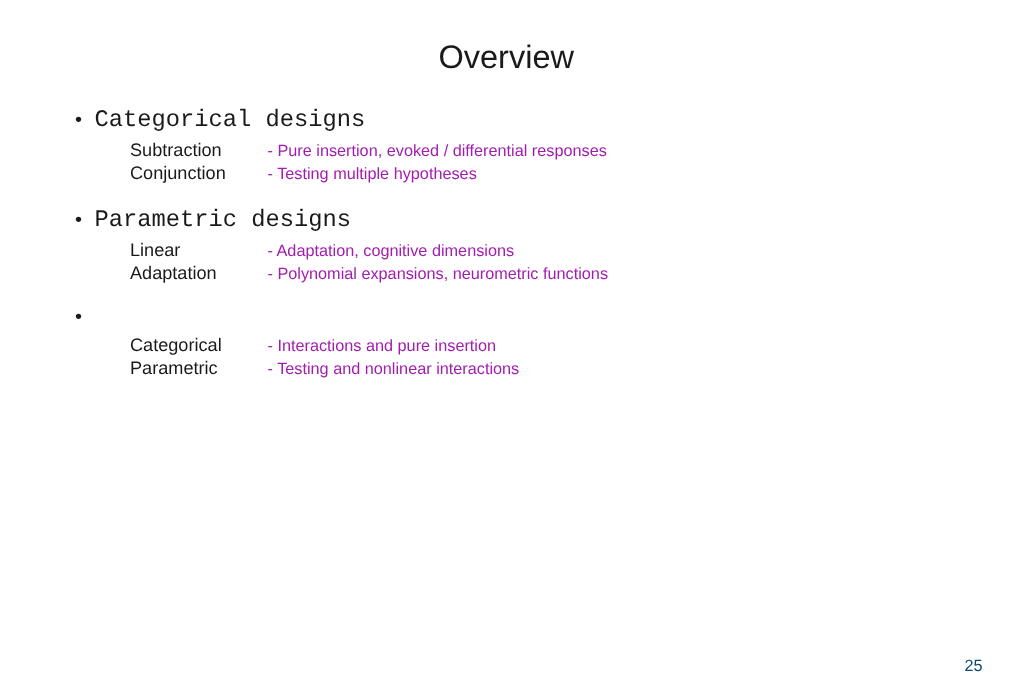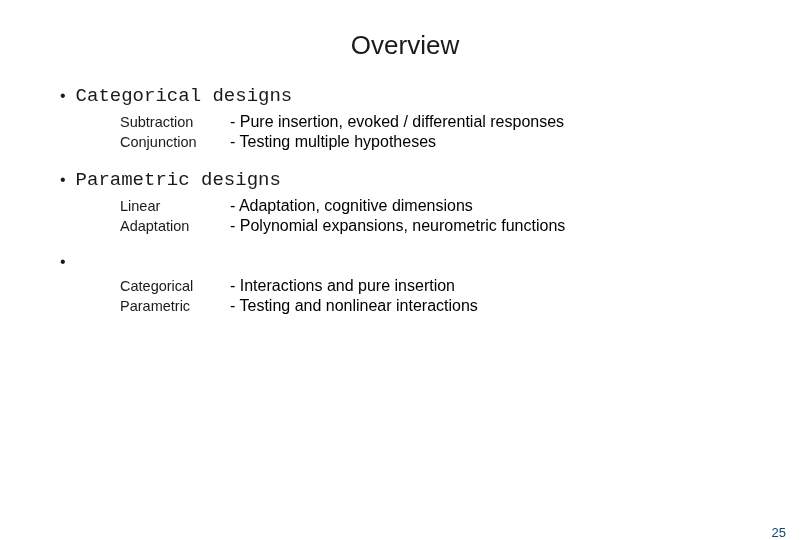--- a/index.html
+++ b/index.html
@@ -53,39 +53,39 @@
       font-size: 19px;
       font-weight: normal;
       font-family: Liberation Mono, monospace;
     }
 
     .section-heading.orange {
       color: #cc6600;
     }
 
     .sub-items {
-      margin-left: 60px;
+      margin-left: 44px;
       margin-top: 2px;
     }
 
     .sub-row {
       display: flex;
       align-items: baseline;
       margin-bottom: 2px;
     }
 
     .sub-label {
       min-width: 110px;
       font-size: 14.5px;
       color: #1a1a1a;
     }
 
     .sub-desc {
-      font-size: 16px;
-      color: #000000;
+      font-size: 13px;
+      color: #a21caf;
     }
 
     .page-number {
       position: absolute;
       bottom: 0;
       right: 24px;
       font-size: 13px;
       color: #0c4a6e;
     }
   </style>

